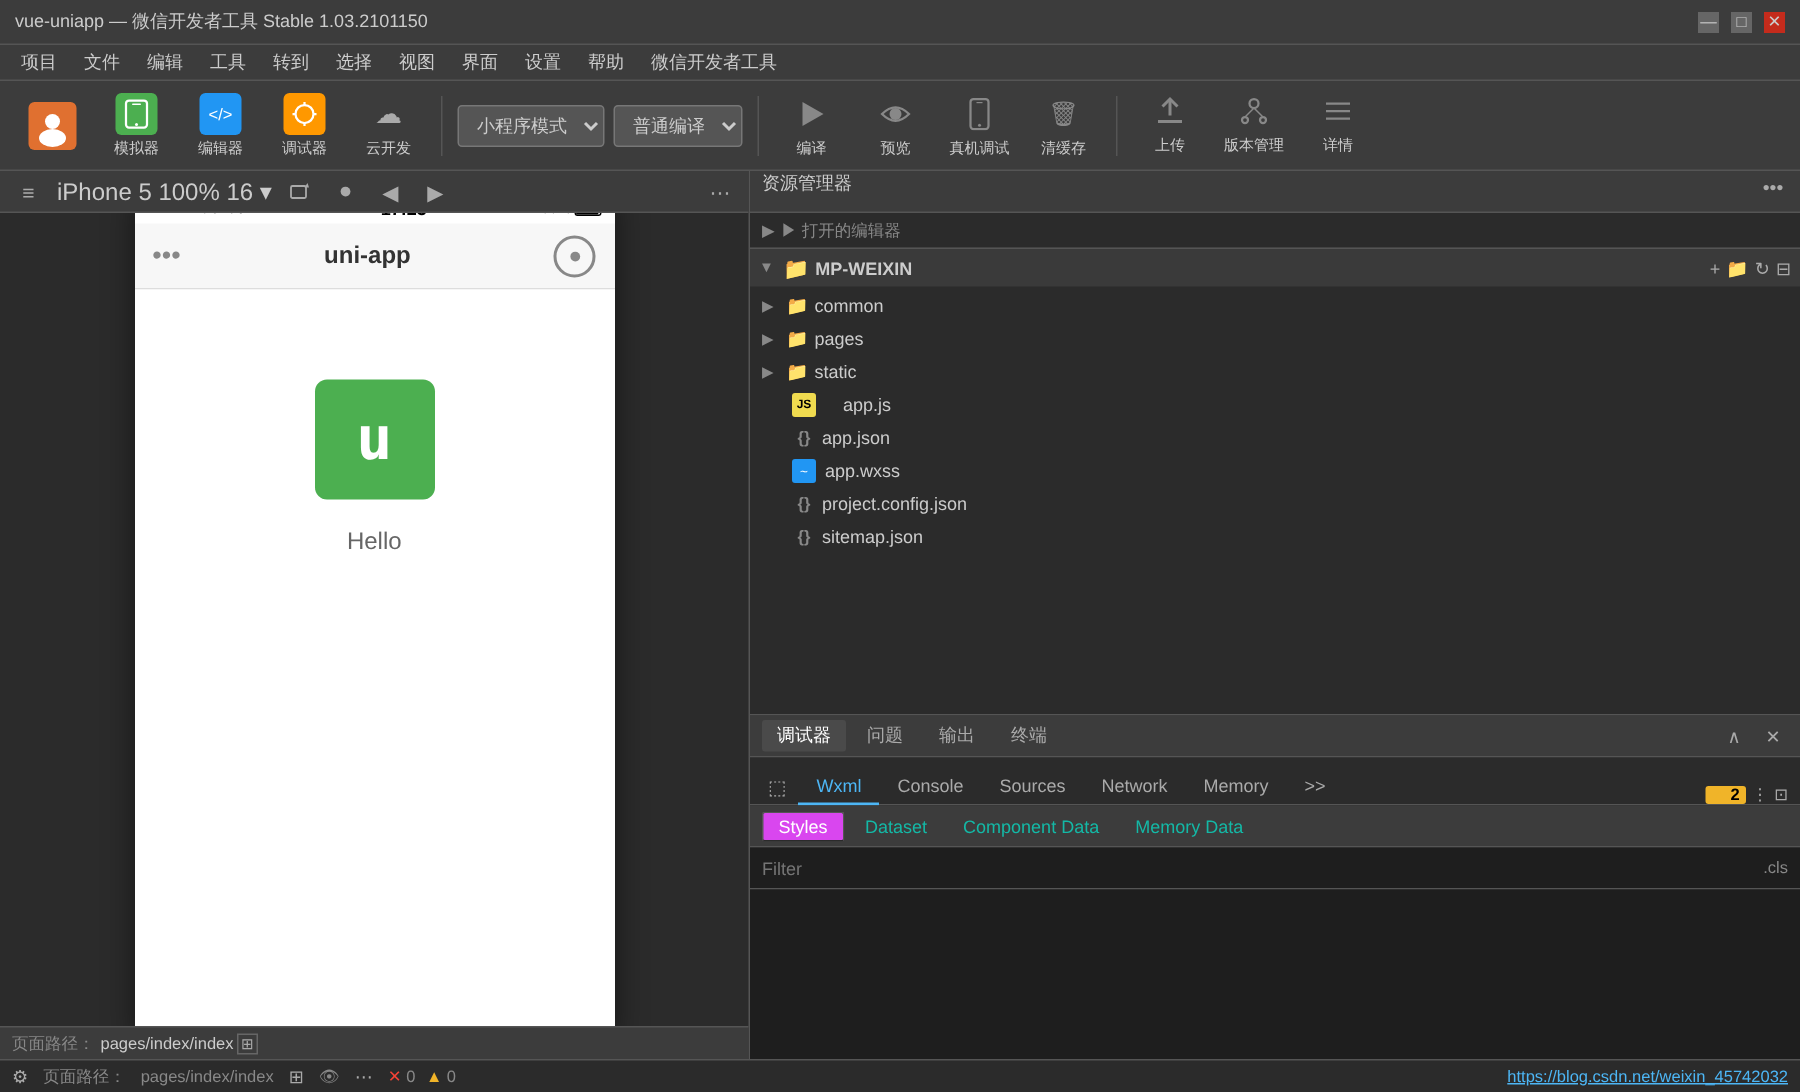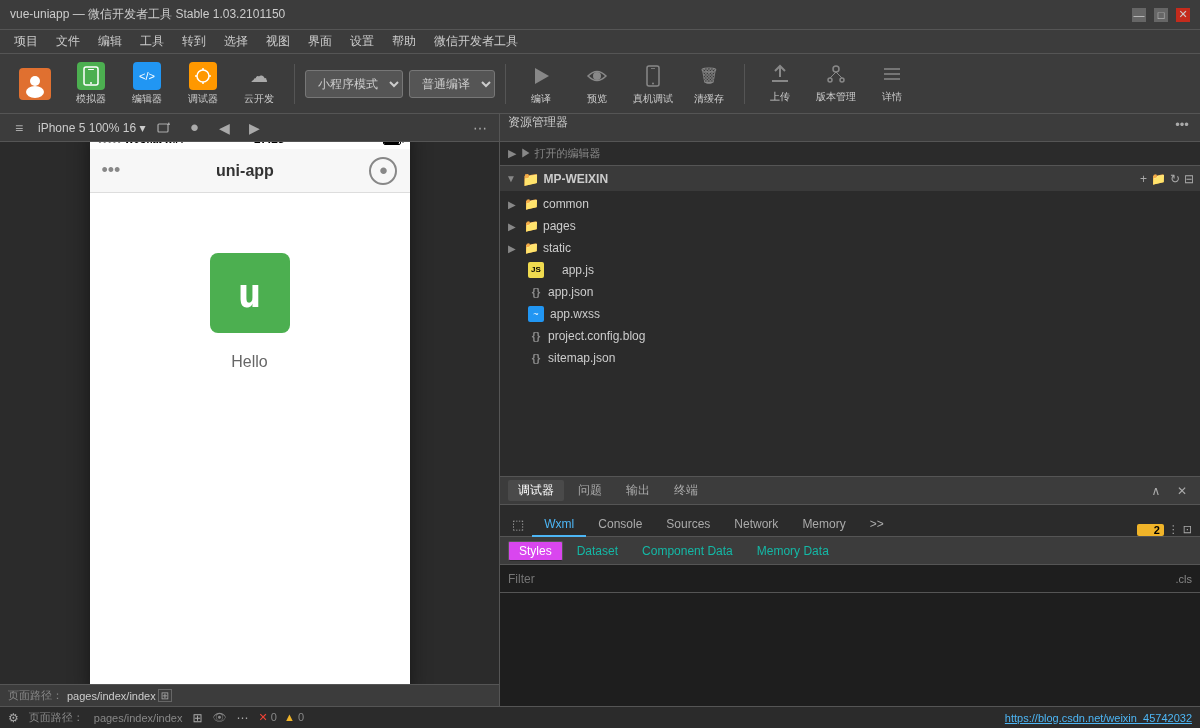--- a/index.html
+++ b/index.html
@@ -97,21 +97,21 @@
     .toolbar-separator { width: 1px; height: 40px; background: #555; margin: 0 4px; }
     .toolbar-select {
       background: #555; border: 1px solid #777; color: #ccc;
       padding: 4px 8px; border-radius: 3px; font-size: 12px;
       height: 28px; cursor: pointer;
     }
     .toolbar-btn-right {
       display: flex; flex-direction: column; align-items: center;
       justify-content: center; width: 50px; height: 54px;
       cursor: pointer; color: #ccc; font-size: 10px; gap: 2px;
-      background: transparent; border: none; border-radius: 3px; font-family: Liberation Mono, monospace;
+      background: transparent; border: none; border-radius: 3px;
     }
 
     
     #main {
       display: flex;
       height: calc(728px - 30px - 24px - 60px - 22px);
     }
 
     
     #phone-panel {
@@ -132,21 +132,21 @@
       font-size: 12px;
       color: #aaa;
     }
     .phone-tool-btn {
       background: none; border: none; color: #aaa;
       cursor: pointer; font-size: 14px;
       display: flex; align-items: center; justify-content: center;
       width: 22px; height: 22px;
     }
     #phone-device-label {
-      font-size: 12px; color: #ccc;
+      font-size: 16px; color: #ccc;
     }
     #phone-container {
       flex: 1;
       display: flex;
       align-items: center;
       justify-content: center;
       padding: 10px;
       overflow: hidden;
     }
     #phone-frame {
@@ -688,21 +688,21 @@
           <span>app.json</span>
         </div>
 
         <div class="tree-item file-item">
           <span style="display:inline-block;width:16px;height:16px;background:#2196f3;color:#fff;font-size:9px;border-radius:2px;text-align:center;line-height:16px;margin-right:2px;">~</span>
           <span>app.wxss</span>
         </div>
 
         <div class="tree-item file-item">
           <span style="color:#888;font-size:11px;font-weight:bold;width:16px;text-align:center;">{}</span>
-          <span>project.config.blog</span>
+          <span>project.config.json</span>
         </div>
 
         <div class="tree-item file-item">
           <span style="color:#888;font-size:11px;font-weight:bold;width:16px;text-align:center;">{}</span>
           <span>sitemap.json</span>
         </div>
       </div>
 
     </div>
 

